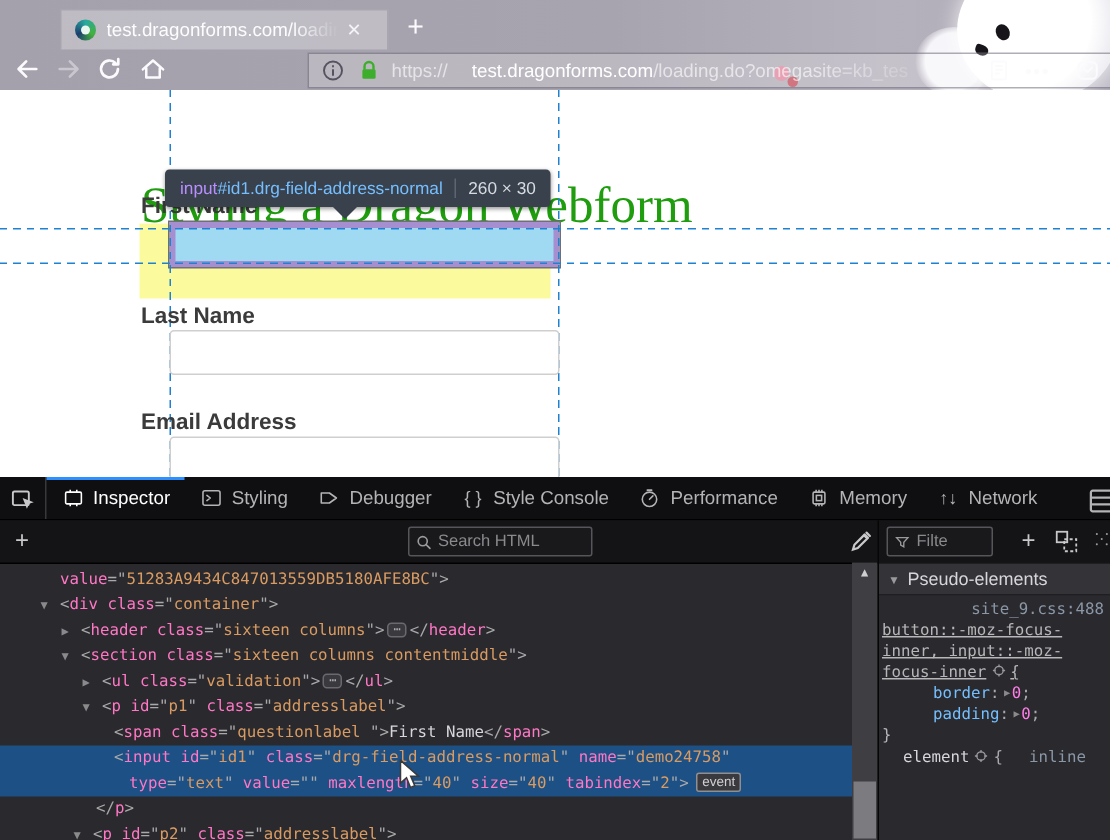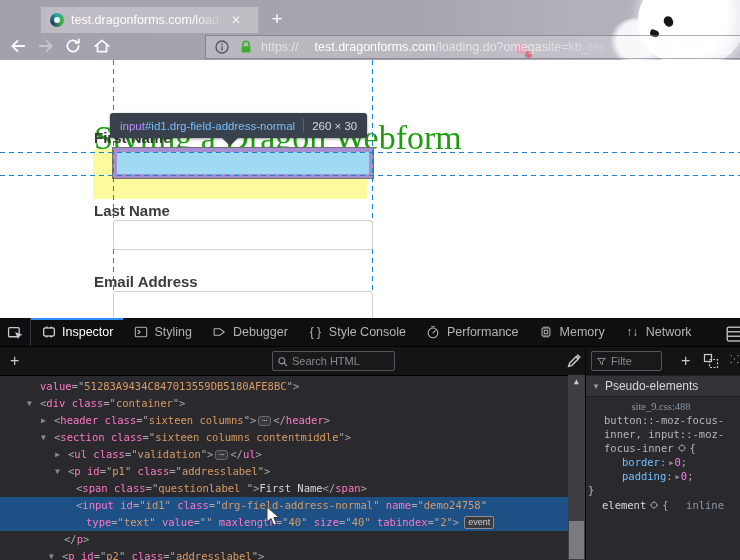--- a/index.html
+++ b/index.html
@@ -131,22 +131,22 @@
   .mscroll .thumb{position:absolute;left:1px;width:15px;top:146px;height:38px;background:#7c7c80;}
   .splitter{position:absolute;left:585px;top:29px;width:1px;height:213px;background:#060607;}
 
   
   .sidebar{position:absolute;left:586px;top:57px;width:154px;height:185px;overflow:hidden;
            font-size:10.5px;color:#b1b1b3;}
   .sb-header{height:20px;line-height:20px;background:#333338;border-top:1px solid #1f1f22;
              border-bottom:1px solid #1f1f22;color:#d7d7db;font-family:"Liberation Sans",sans-serif;
              font-size:12px;padding-left:6px;}
   .sb-header .tw{color:#9a9a9c;font-size:8px;margin-right:5px;vertical-align:1px;}
-  .src-link{text-align:center;color:#8a97a6;padding:3px 4px 0 0;height:13px;line-height:13px;font-family:Liberation Serif, serif;}
-  .sel-line{padding-left:18px;height:14px;line-height:14px;white-space:nowrap;color:#b7b7b9;}
+  .src-link{text-align:right;color:#8a97a6;padding:3px 4px 0 0;height:13px;line-height:13px;}
+  .sel-line{padding-left:2px;height:14px;line-height:14px;white-space:nowrap;color:#b7b7b9;text-decoration:underline;}
   .prop-line{padding-left:36px;height:14px;line-height:14px;white-space:nowrap;}
   .prop-name{color:#75bfff;}
   .prop-arrow{color:#8a8a8c;font-size:7px;margin:0 1px 0 3px;vertical-align:1px;}
   .prop-val{color:#ff7de9;}
   .brace{color:#b7b7b9;padding-left:2px;height:14px;line-height:14px;}
   .xhair{display:inline-block;width:10px;height:10px;vertical-align:-1px;margin:0 3px;color:#9a9a9e;}
   .el-line{position:relative;padding-left:16px;height:16px;line-height:16px;color:#d7d7db;white-space:nowrap;}
   .el-src{position:absolute;right:16px;top:0;color:#8a97a6;}
 
   

